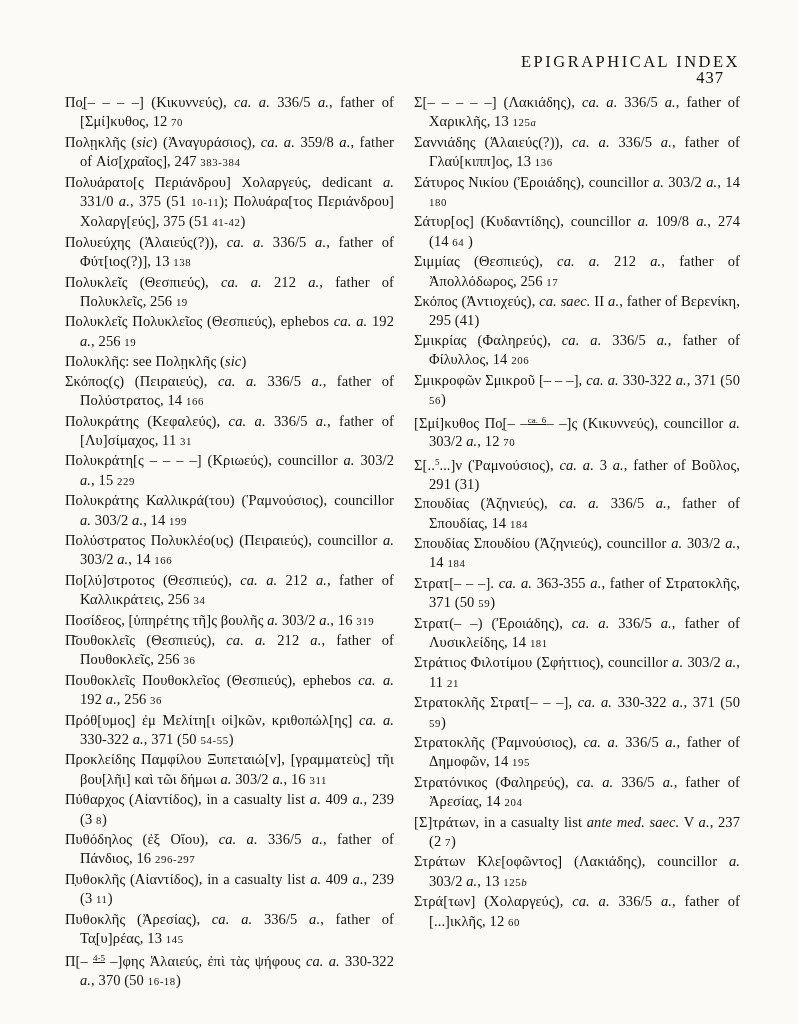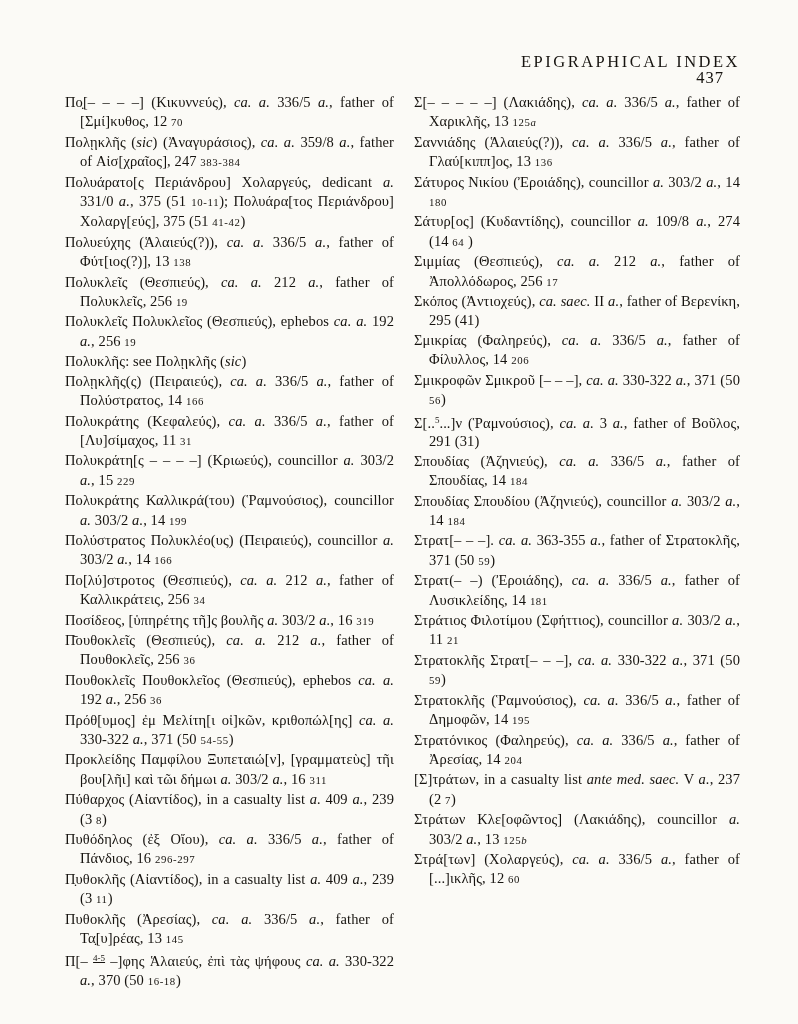--- a/index.html
+++ b/index.html
@@ -73,21 +73,21 @@
   </header>
   <main class="columns">
     <div class="col left">
         <p class="entry"><span>Πο̣[– – – –] (Κικυννεύς), </span><span class="i">ca. a.</span><span> 336/5 </span><span class="i">a.</span><span>, father of [Σμί]κυθος, 12 </span><span class="sm">70</span></p>
         <p class="entry"><span>Πολῃκλῆς (</span><span class="i">sic</span><span>) (Ἀναγυράσιος), </span><span class="i">ca. a.</span><span> 359/8 </span><span class="i">a.</span><span>, father of Αἰσ[χραῖος], 247 </span><span class="sm">383-384</span></p>
         <p class="entry"><span>Πολυάρατο[ς Περιάνδρου] Χολαργεύς, dedicant </span><span class="i">a.</span><span> 331/0 </span><span class="i">a.</span><span>, 375 (51 </span><span class="sm">10-11</span><span>); Πολυάρα[τος Περιάνδρου] Χολαργ[εύς], 375 (51 </span><span class="sm">41-42</span><span>)</span></p>
         <p class="entry"><span>Πολυεύχης (Ἁλαιεύς(?)), </span><span class="i">ca. a.</span><span> 336/5 </span><span class="i">a.</span><span>, father of Φύτ[ιος(?)], 13 </span><span class="sm">138</span></p>
         <p class="entry"><span>Πολυκλεῖς (Θεσπιεύς), </span><span class="i">ca. a.</span><span> 212 </span><span class="i">a.</span><span>, father of Πολυκλεῖς, 256 </span><span class="sm">19</span></p>
         <p class="entry"><span>Πολυκλεῖς Πολυκλεῖος (Θεσπιεύς), ephebos </span><span class="i">ca. a.</span><span> 192 </span><span class="i">a.</span><span>, 256 </span><span class="sm">19</span></p>
         <p class="entry"><span>Πολυκλῆς: see Πολῃκλῆς (</span><span class="i">sic</span><span>)</span></p>
-        <p class="entry"><span>Πολῃκλῆς(ς) (Πειραιεύς), </span><span class="i">ca. a.</span><span> 336/5 </span><span class="i">a.</span><span>, father of Πολύστρατος, 14 </span><span class="sm">166</span></p>
+        <p class="entry"><span>Σκόπος(ς) (Πειραιεύς), </span><span class="i">ca. a.</span><span> 336/5 </span><span class="i">a.</span><span>, father of Πολύστρατος, 14 </span><span class="sm">166</span></p>
         <p class="entry"><span>Πολυκράτης (Κεφαλεύς), </span><span class="i">ca. a.</span><span> 336/5 </span><span class="i">a.</span><span>, father of [Λυ]σίμαχος, 11 </span><span class="sm">31</span></p>
         <p class="entry"><span>Πολυκράτη[ς – – – –] (Κριωεύς), councillor </span><span class="i">a.</span><span> 303/2 </span><span class="i">a.</span><span>, 15 </span><span class="sm">229</span></p>
         <p class="entry"><span>Πολυκράτης Καλλικρά(του) (Ῥαμνούσιος), councillor </span><span class="i">a.</span><span> 303/2 </span><span class="i">a.</span><span>, 14 </span><span class="sm">199</span></p>
         <p class="entry"><span>Πολύστρατος Πολυκλέο(υς) (Πειραιεύς), councillor </span><span class="i">a.</span><span> 303/2 </span><span class="i">a.</span><span>, 14 </span><span class="sm">166</span></p>
         <p class="entry"><span>Πο[λύ]στροτος (Θεσπιεύς), </span><span class="i">ca. a.</span><span> 212 </span><span class="i">a.</span><span>, father of Καλλικράτεις, 256 </span><span class="sm">34</span></p>
         <p class="entry"><span>Ποσίδεος, [ὑπηρέτης τῆ]ς βουλῆς </span><span class="i">a.</span><span> 303/2 </span><span class="i">a.</span><span>, 16 </span><span class="sm">319</span></p>
         <p class="entry"><span>Π̄ουθοκλεῖς (Θεσπιεύς), </span><span class="i">ca. a.</span><span> 212 </span><span class="i">a.</span><span>, father of Πουθοκλεῖς, 256 </span><span class="sm">36</span></p>
         <p class="entry"><span>Πουθοκλεῖς Πουθοκλεῖος (Θεσπιεύς), ephebos </span><span class="i">ca. a.</span><span> 192 </span><span class="i">a.</span><span>, 256 </span><span class="sm">36</span></p>
         <p class="entry"><span>Πρόθ[υμος] ἐμ Μελίτη[ι οἰ]κῶν, κριθοπώλ[ης] </span><span class="i">ca. a.</span><span> 330-322 </span><span class="i">a.</span><span>, 371 (50 </span><span class="sm">54-55</span><span>)</span></p>
         <p class="entry"><span>Προκλείδης Παμφίλου Ξυπεταιώ[ν], [γραμματεὺς] τῆι βου[λῆι] καὶ τῶι δήμωι </span><span class="i">a.</span><span> 303/2 </span><span class="i">a.</span><span>, 16 </span><span class="sm">311</span></p>
@@ -99,20 +99,21 @@
       </div>
     <div class="col right">
         <p class="entry"><span>Σ[– – – – –] (Λακιάδης), </span><span class="i">ca. a.</span><span> 336/5 </span><span class="i">a.</span><span>, father of Χαρικλῆς, 13 </span><span class="sm">125</span><span class="smi">a</span></p>
         <p class="entry"><span>Σαννιάδης (Ἁλαιεύς(?)), </span><span class="i">ca. a.</span><span> 336/5 </span><span class="i">a.</span><span>, father of Γλαύ[κιππ]ος, 13 </span><span class="sm">136</span></p>
         <p class="entry"><span>Σάτυρος Νικίου (Ἐροιάδης), councillor </span><span class="i">a.</span><span> 303/2 </span><span class="i">a.</span><span>, 14 </span><span class="sm">180</span></p>
         <p class="entry"><span>Σάτυρ[ος] (Κυδαντίδης), councillor </span><span class="i">a.</span><span> 109/8 </span><span class="i">a.</span><span>, 274 (14 </span><span class="sm">64</span><span> )</span></p>
         <p class="entry"><span>Σιμμίας (Θεσπιεύς), </span><span class="i">ca. a.</span><span> 212 </span><span class="i">a.</span><span>, father of Ἀπολλόδωρος, 256 </span><span class="sm">17</span></p>
         <p class="entry"><span>Σκόπος (Ἀντιοχεύς), </span><span class="i">ca. saec.</span><span> II </span><span class="i">a.</span><span>, father of Βερενίκη, 295 (41)</span></p>
         <p class="entry"><span>Σμικρίας (Φαληρεύς), </span><span class="i">ca. a.</span><span> 336/5 </span><span class="i">a.</span><span>, father of Φίλυλλος, 14 </span><span class="sm">206</span></p>
         <p class="entry"><span>Σμικροφῶν Σμικροῦ [– – –], </span><span class="i">ca. a.</span><span> 330-322 </span><span class="i">a.</span><span>, 371 (50 </span><span class="sm">56</span><span>)</span></p>
+        <p class="entry"><span>[Σμί]κυθος Πο̣[– –</span><span class="sup">ca. 6</span><span>– –]ς (Κικυννεύς), councillor </span><span class="i">a.</span><span> 303/2 </span><span class="i">a.</span><span>, 12 </span><span class="sm">70</span></p>
         <p class="entry"><span>Σ[..</span><span class="sups">5</span><span>...]ν (Ῥαμνούσιος), </span><span class="i">ca. a.</span><span> 3 </span><span class="i">a.</span><span>, father of Βοῦλος, 291 (31)</span></p>
         <p class="entry"><span>Σπουδίας (Ἀζηνιεύς), </span><span class="i">ca. a.</span><span> 336/5 </span><span class="i">a.</span><span>, father of Σπουδίας, 14 </span><span class="sm">184</span></p>
         <p class="entry"><span>Σπουδίας Σπουδίου (Ἀζηνιεύς), councillor </span><span class="i">a.</span><span> 303/2 </span><span class="i">a.</span><span>, 14 </span><span class="sm">184</span></p>
         <p class="entry"><span>Στρατ[– – –]. </span><span class="i">ca. a.</span><span> 363-355 </span><span class="i">a.</span><span>, father of Στρατοκλῆς, 371 (50 </span><span class="sm">59</span><span>)</span></p>
         <p class="entry"><span>Στρατ(– –) (Ἐροιάδης), </span><span class="i">ca. a.</span><span> 336/5 </span><span class="i">a.</span><span>, father of Λυσικλείδης, 14 </span><span class="sm">181</span></p>
         <p class="entry"><span>Στράτιος Φιλοτίμου (Σφήττιος), councillor </span><span class="i">a.</span><span> 303/2 </span><span class="i">a.</span><span>, 11 </span><span class="sm">21</span></p>
         <p class="entry"><span>Στρατοκλῆς Στρατ[– – –], </span><span class="i">ca. a.</span><span> 330-322 </span><span class="i">a.</span><span>, 371 (50 </span><span class="sm">59</span><span>)</span></p>
         <p class="entry"><span>Στρατοκλῆς (Ῥαμνούσιος), </span><span class="i">ca. a.</span><span> 336/5 </span><span class="i">a.</span><span>, father of Δημοφῶν, 14 </span><span class="sm">195</span></p>
         <p class="entry"><span>Στρατόνικος (Φαληρεύς), </span><span class="i">ca. a.</span><span> 336/5 </span><span class="i">a.</span><span>, father of Ἀρεσίας, 14 </span><span class="sm">204</span></p>
         <p class="entry"><span>[Σ]τράτων, in a casualty list </span><span class="i">ante med. saec.</span><span> V </span><span class="i">a.</span><span>, 237 (2 </span><span class="sm">7</span><span>)</span></p>

